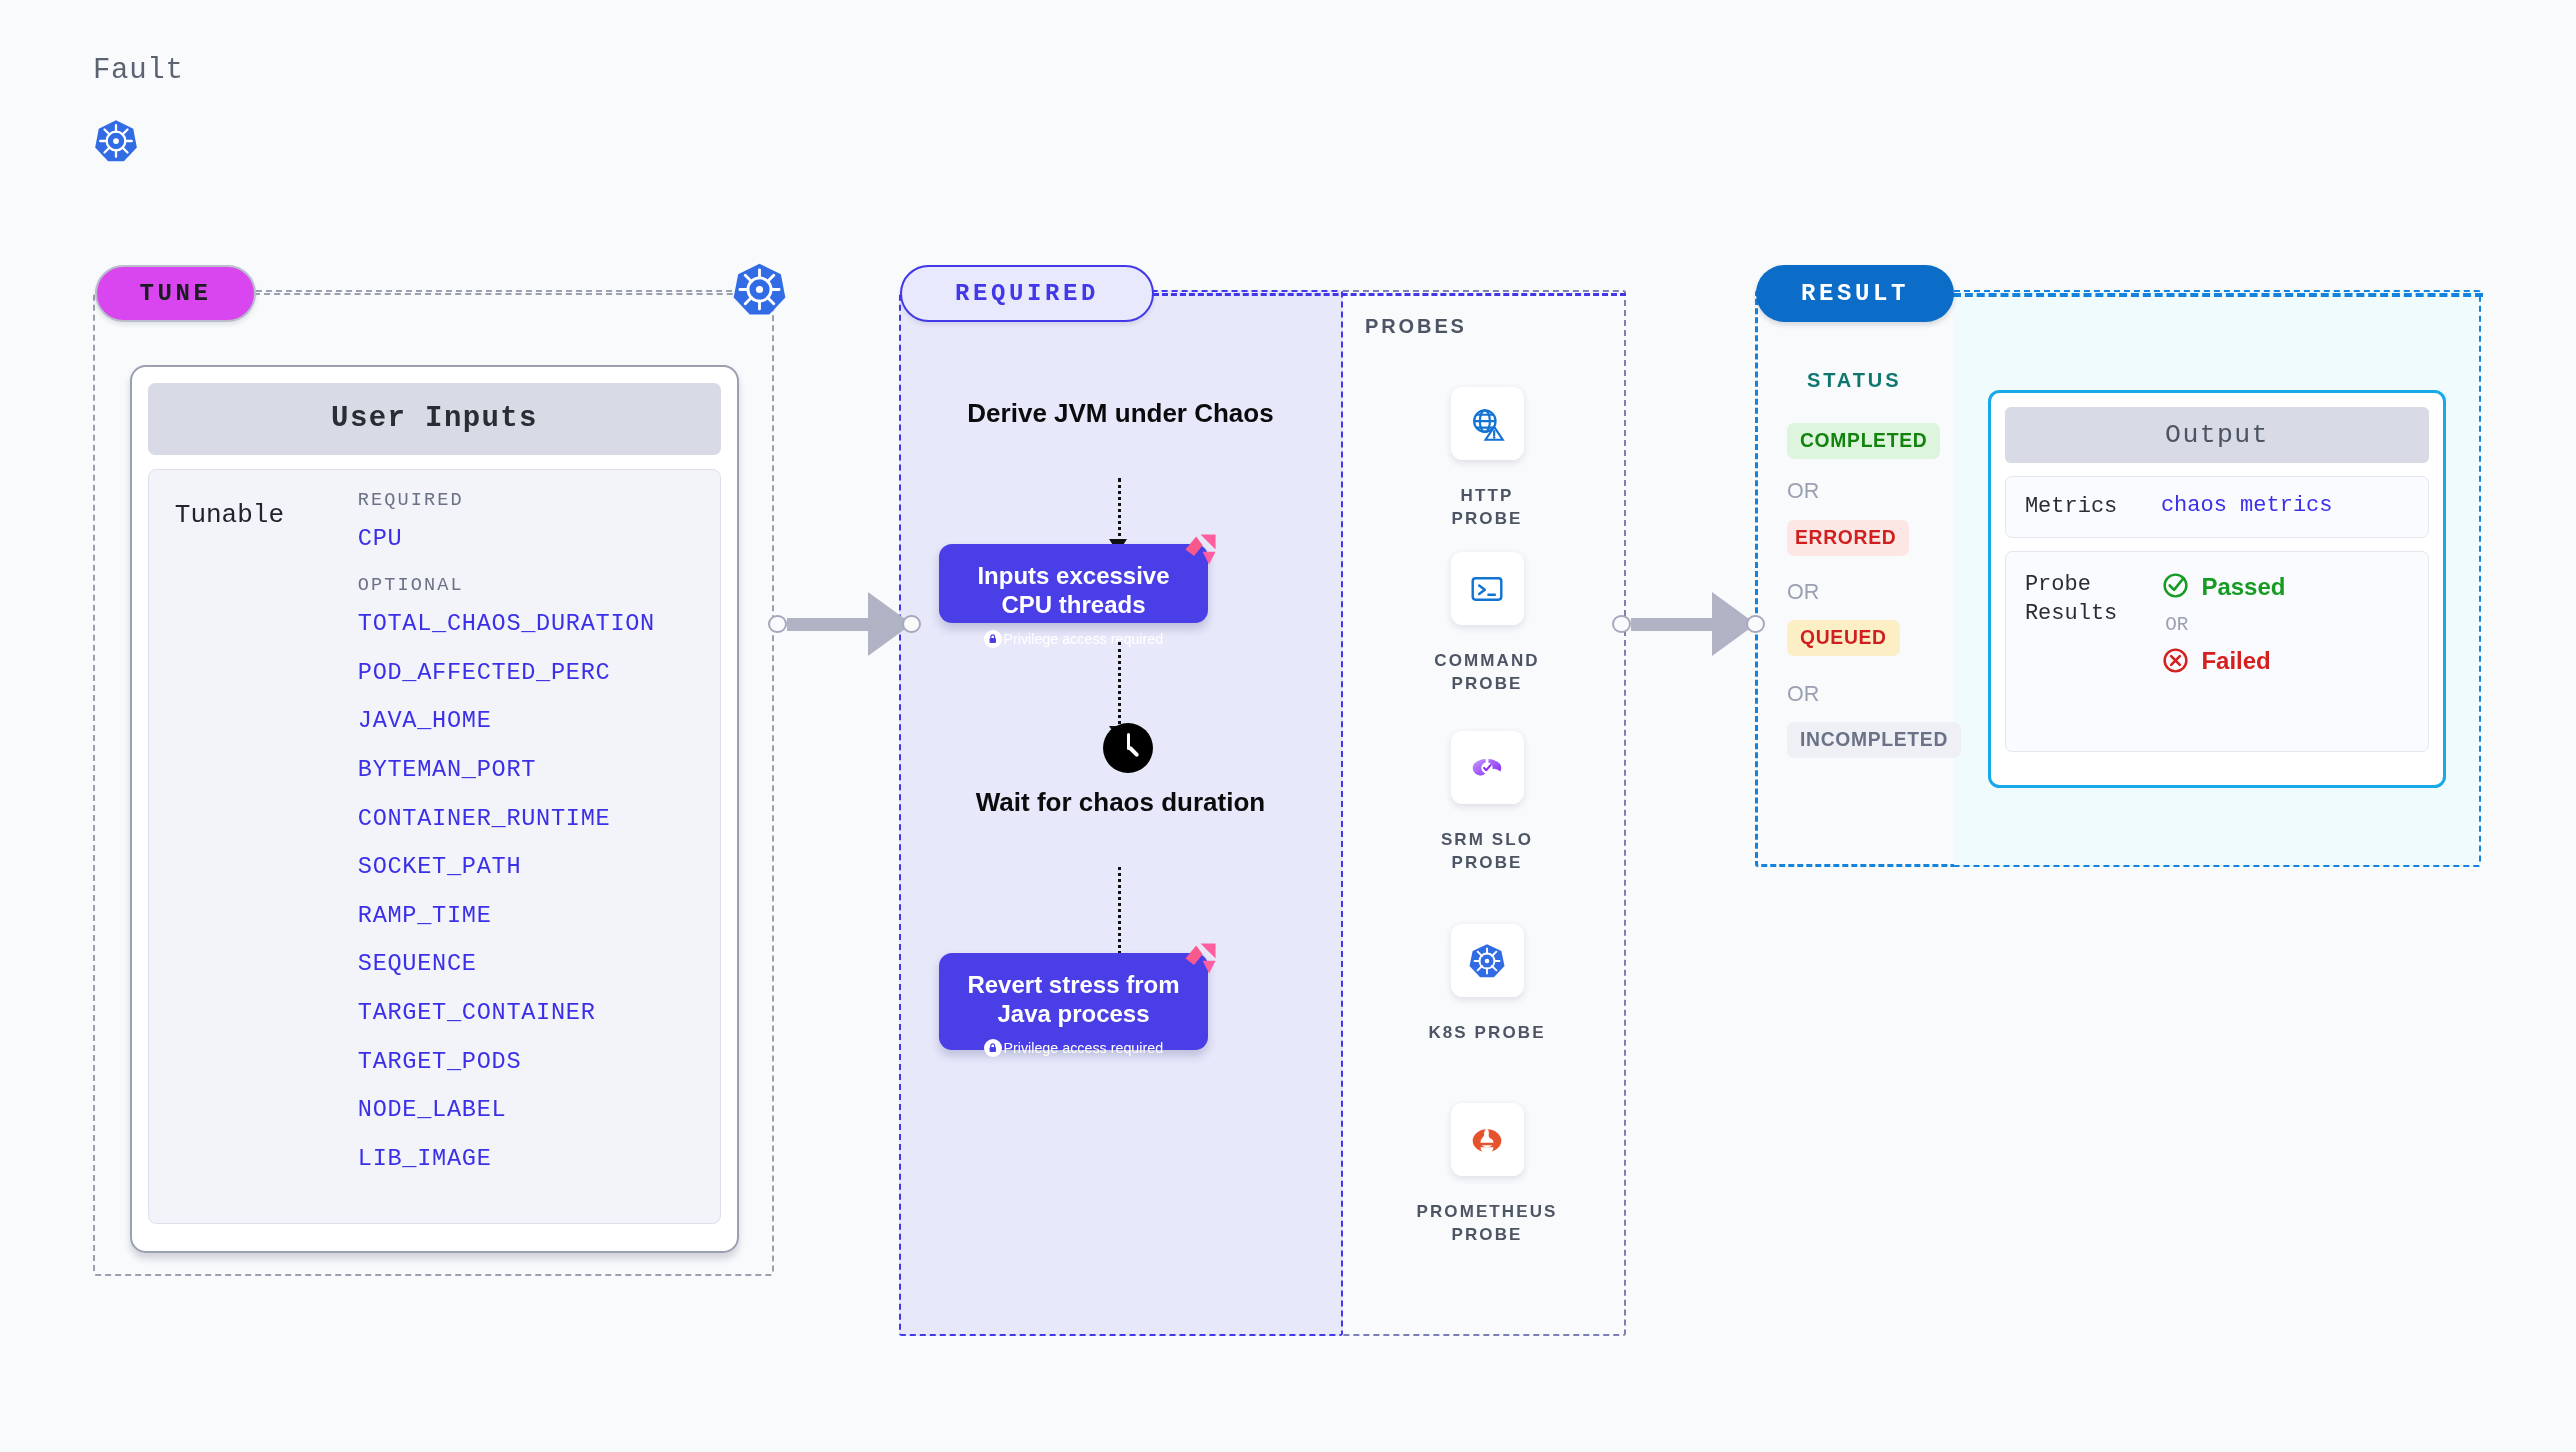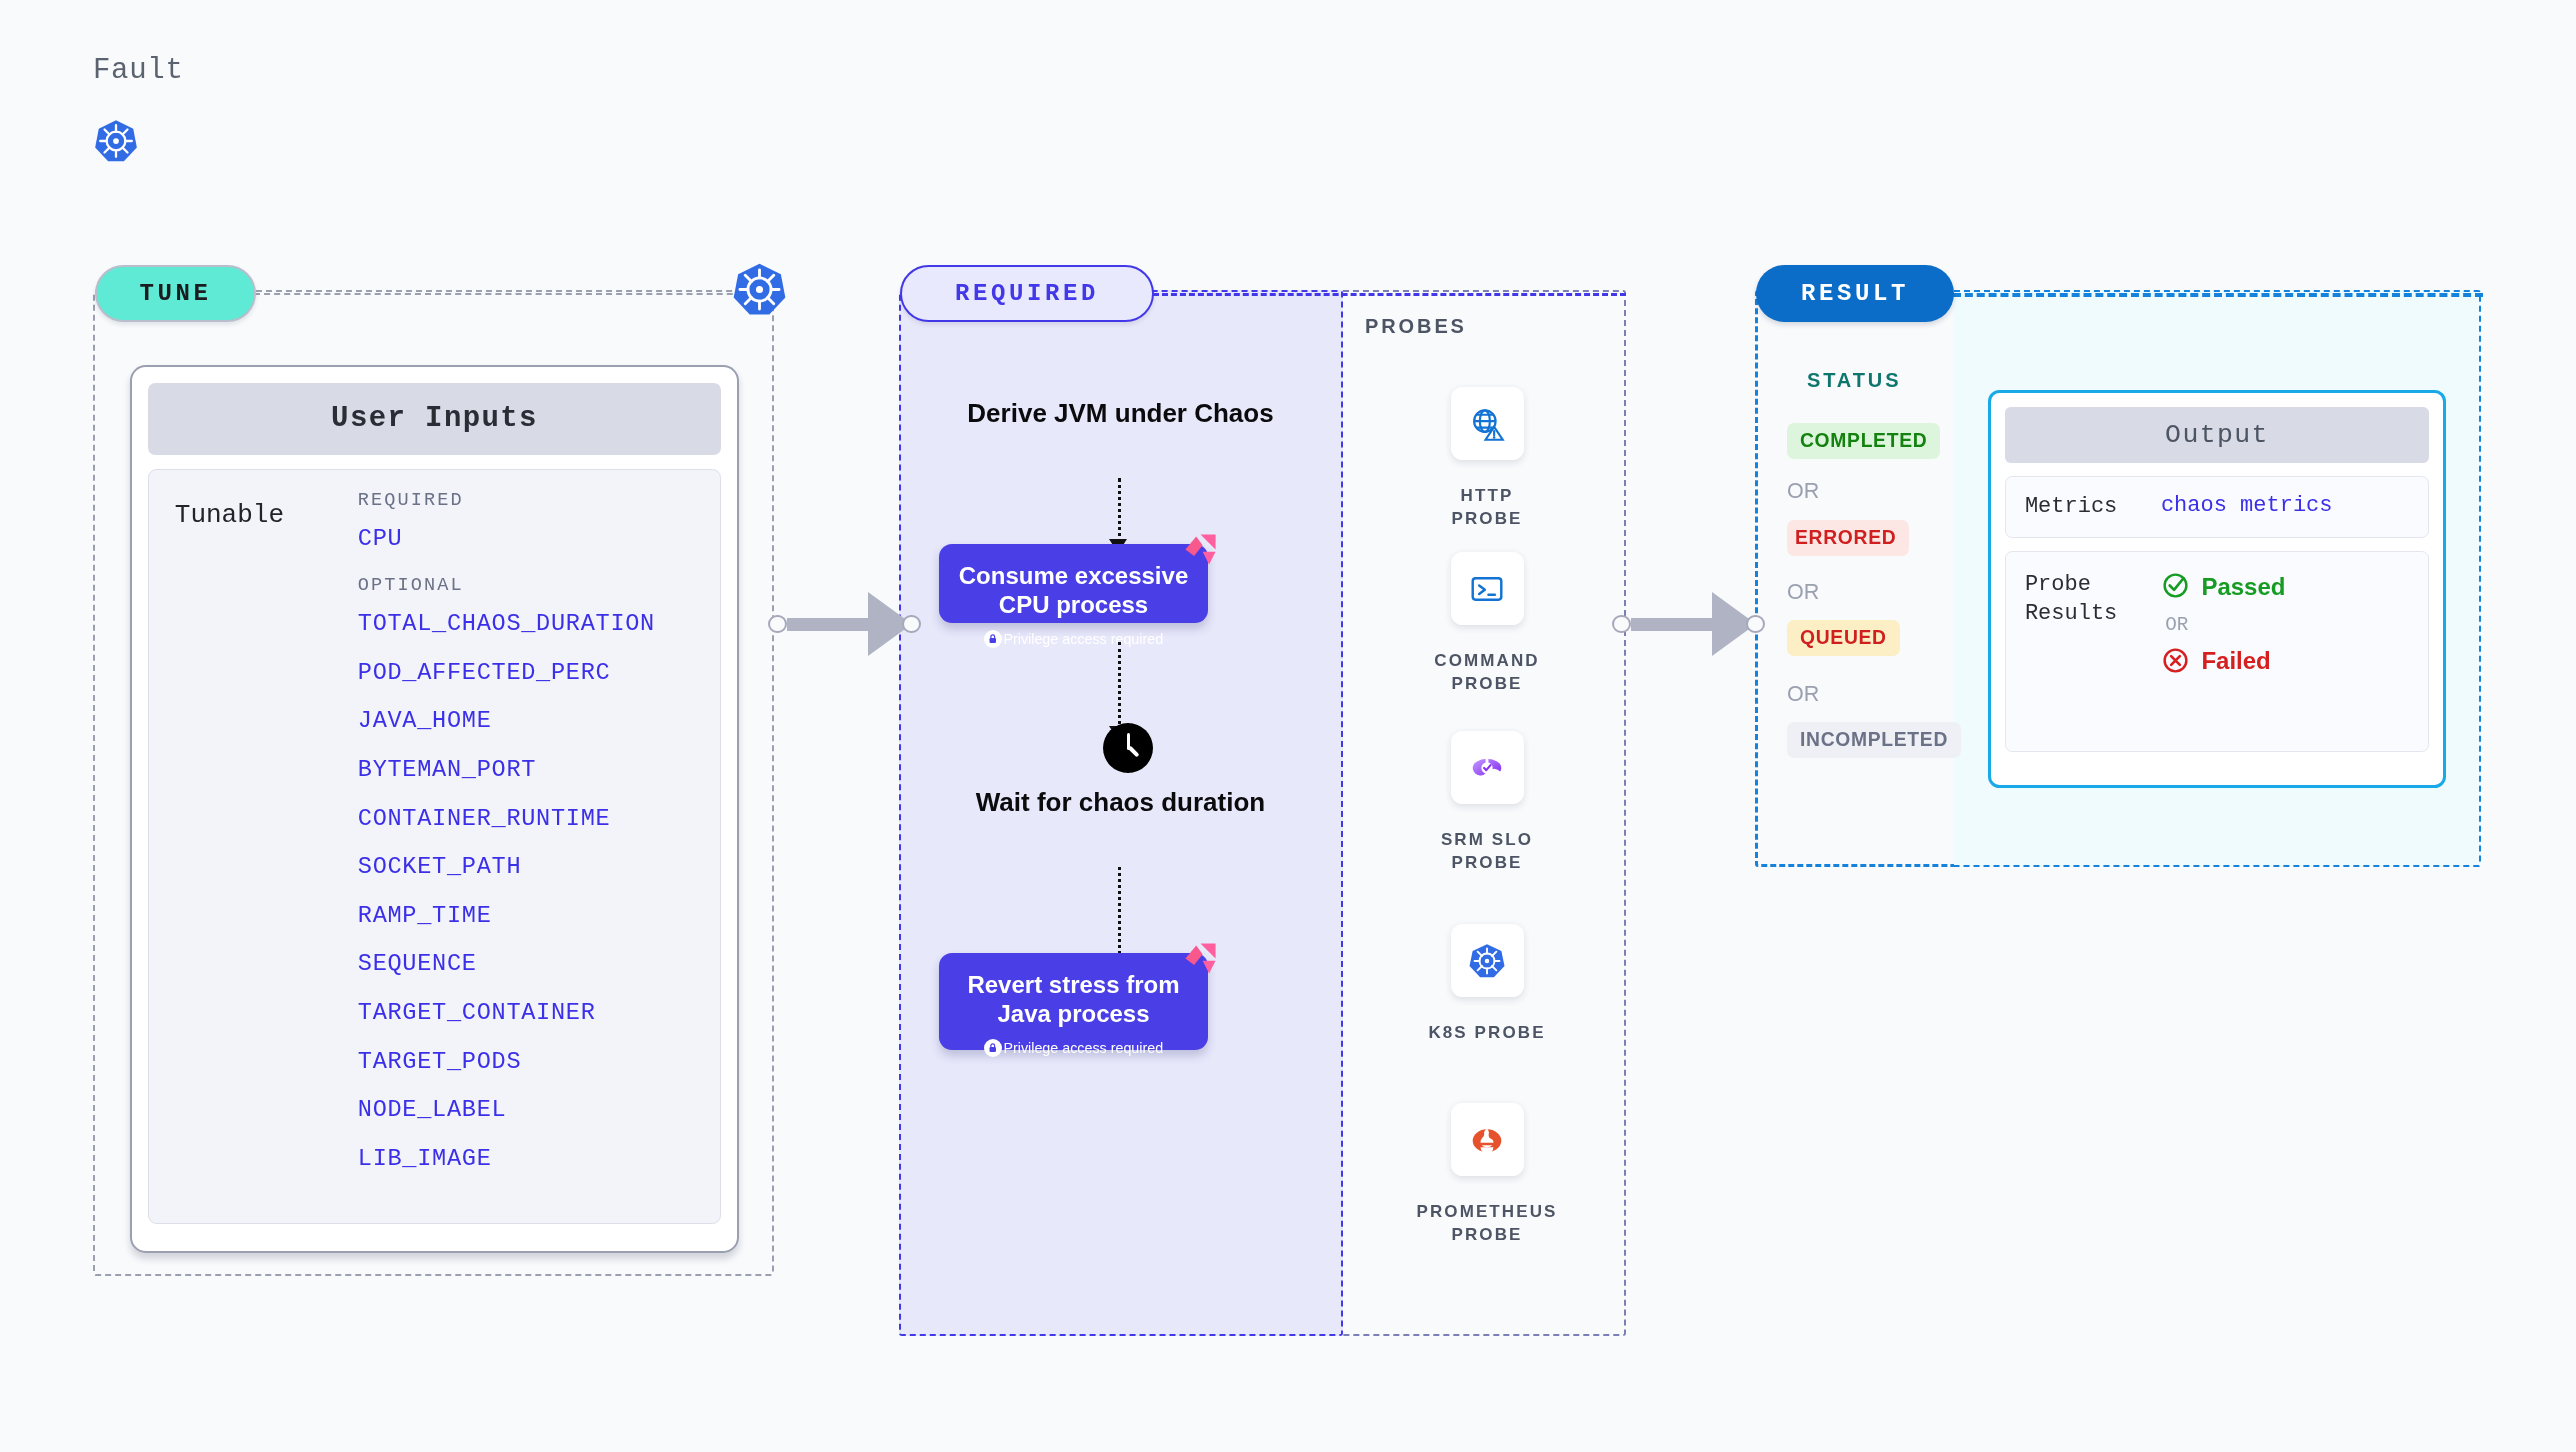--- a/index.html
+++ b/index.html
@@ -32,21 +32,21 @@
     position:absolute;
     display:flex; align-items:center; justify-content:center;
     border-radius:43px;
     font-family:"Liberation Mono", monospace;
     font-weight:bold;
     letter-spacing:3.6px;
     z-index:5;
   }
   #pill-tune {
     left:95px; top:265px; width:161px; height:57px;
-    background:#5eead4; border:2.1px solid #b9bdcc; color:#1b1c20;
+    background:#d946ef; border:2.1px solid #b9bdcc; color:#1b1c20;
     font-size:24px;
     box-shadow:0 2.9px 4.3px rgba(30,35,60,.10);
   }
   #pill-exec {
     left:900px; top:265px; width:254px; height:57px;
     background:#e9e9fd; border:2.9px solid #4338e8; color:#4338e8;
     font-size:24px;
     box-shadow:0 2.9px 4.3px rgba(30,35,60,.10);
   }
   #pill-result {
@@ -413,21 +413,21 @@
   </div>
 
   <div class="chaos-box" id="box-consume">
     <span class="litmus-flag">
       <svg width="43" height="43" viewBox="0 0 40 40">
         <path d="M6 20 L16 8 L22 16 L14 26 Z" fill="#f8598c"></path>
         <path d="M20 6 L34 6 L34 20 L26 12 Z" fill="#ff5f9e"></path>
         <path d="M22 22 L34 22 L28 34 Z" fill="#ff5f9e"></path>
       </svg>
     </span>
-    <div class="cb-title">Consume excessive CPU process</div>
+    <div class="cb-title">Inputs excessive CPU threads</div>
     <div class="cb-sub">
       <span class="cb-lock">
         <svg width="11.5" height="11.5" viewBox="0 0 16 16">
           <rect x="3.5" y="7" width="9" height="7" rx="1.6" fill="#4a3ee6"></rect>
           <path d="M5.4 7 V5.2 a2.6 2.6 0 0 1 5.2 0 V7" fill="none" stroke="#4a3ee6" stroke-width="1.7"></path>
         </svg>
       </span>
       <span>Privilege access required</span>
     </div>
   </div>

